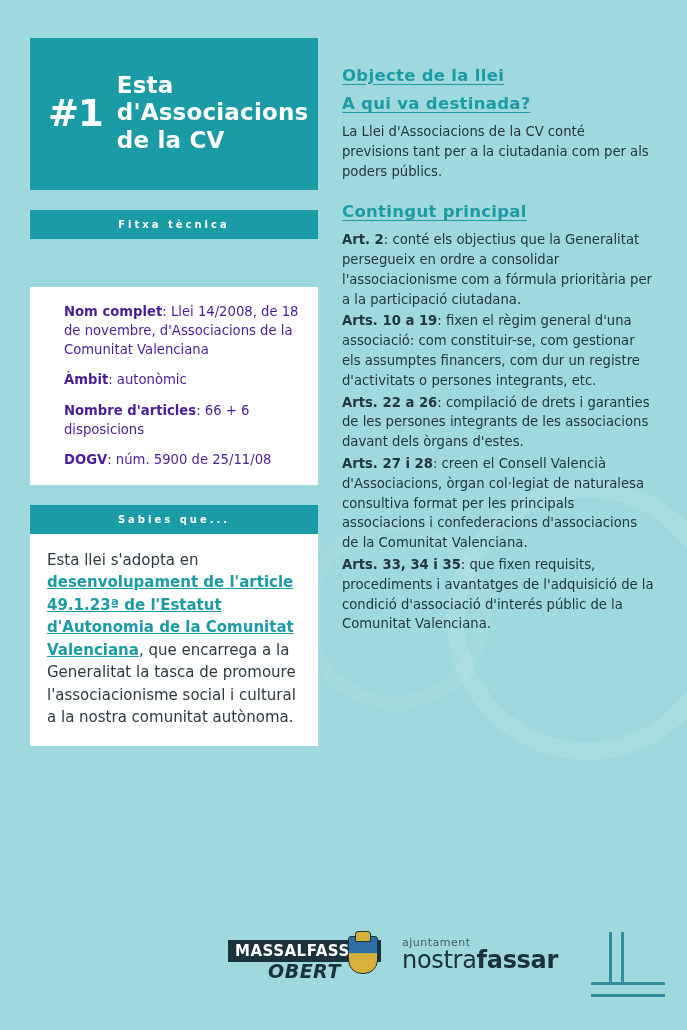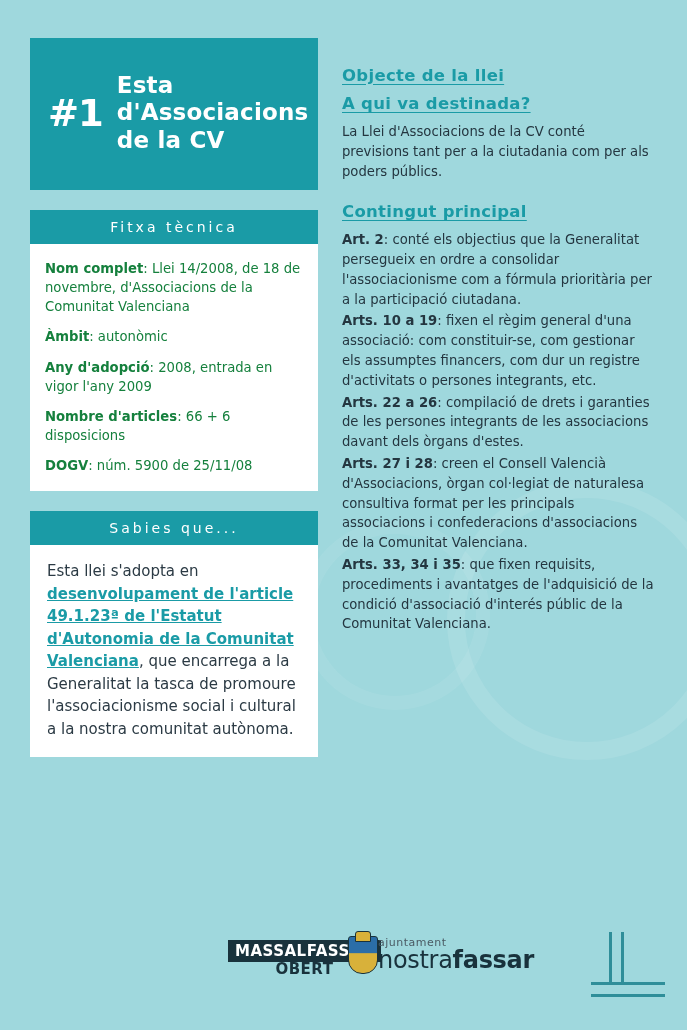--- a/index.html
+++ b/index.html
@@ -55,33 +55,34 @@
   .title-text {
     color: #ffffff;
     font-size: 23px;
     font-weight: bold;
     line-height: 1.18;
     letter-spacing: 0.2px;
   }
   .section-header {
     background: #1a9ba6;
     color: #ffffff;
-    font-size: 14px;
-    font-weight: normal;
+    font-size: 10px;
+    font-weight: bold;
     letter-spacing: 3px;
     text-align: center;
     padding: 9px 6px;
     margin-top: 20px;
   }
   .white-card {
     background: #ffffff;
-    padding: 15px 17px 16px 15px;
-    color: #15803d;
+    padding: 15px 17px 16px 34px;
+    color: #4c1d95;
     font-size: 13.2px;
     line-height: 1.45;
+    margin-top: 48px;
   }
   .white-card p { margin-bottom: 11px; }
   .white-card p:last-child { margin-bottom: 0; }
   .white-card b { font-weight: bold; }
   .know-card {
     background: #ffffff;
     padding: 15px 17px 17px 17px;
     color: #2b3a44;
     font-size: 15px;
     line-height: 1.5;
@@ -133,31 +134,32 @@
     display: inline-block;
     background: #19323c;
     color: #ffffff;
     font-size: 15px;
     font-weight: bold;
     letter-spacing: 0.5px;
     padding: 2px 7px;
   }
   .logo-left .l2 {
     color: #19323c;
-    font-size: 15px;
-    font-weight: bold;
+    font-size: 19px;
+    font-weight: bold;
+    font-style: italic;
     letter-spacing: 0.5px;
     margin-top: -2px;
   }
   .logo-right {
     position: absolute;
     left: 348px; top: 14px;
     display: flex;
     align-items: center;
-    gap: 0;
+    gap: 24px;
   }
   .shield {
     width: 30px; height: 38px;
     background: linear-gradient(180deg,#2b6ea8 0%,#2b6ea8 45%,#d8b13a 46%,#d8b13a 100%);
     border: 1.5px solid #19323c;
     border-radius: 3px 3px 14px 14px;
     position: relative;
   }
   .shield::before {
     content: "";
@@ -205,23 +207,20 @@
     <div class="section-header">Fitxa tècnica</div>
 
     <div class="white-card">
       <p>
         <b>Nom complet</b><span>: Llei 14/2008, de 18 de novembre, d'Associacions de la Comunitat Valenciana</span>
       </p>
       <p>
         <b>Àmbit</b><span>: autonòmic</span>
       </p>
       <p>
-        <b>Any d'adopció</b><span>: 2008, entrada en vigor l'any 2009</span>
-      </p>
-      <p>
         <b>Nombre d'articles</b><span>: 66 + 6 disposicions</span>
       </p>
       <p>
         <b>DOGV</b><span>: núm. 5900 de 25/11/08</span>
       </p>
     </div>
 
     <div class="section-header">Sabies que...</div>
 
     <div class="know-card">

